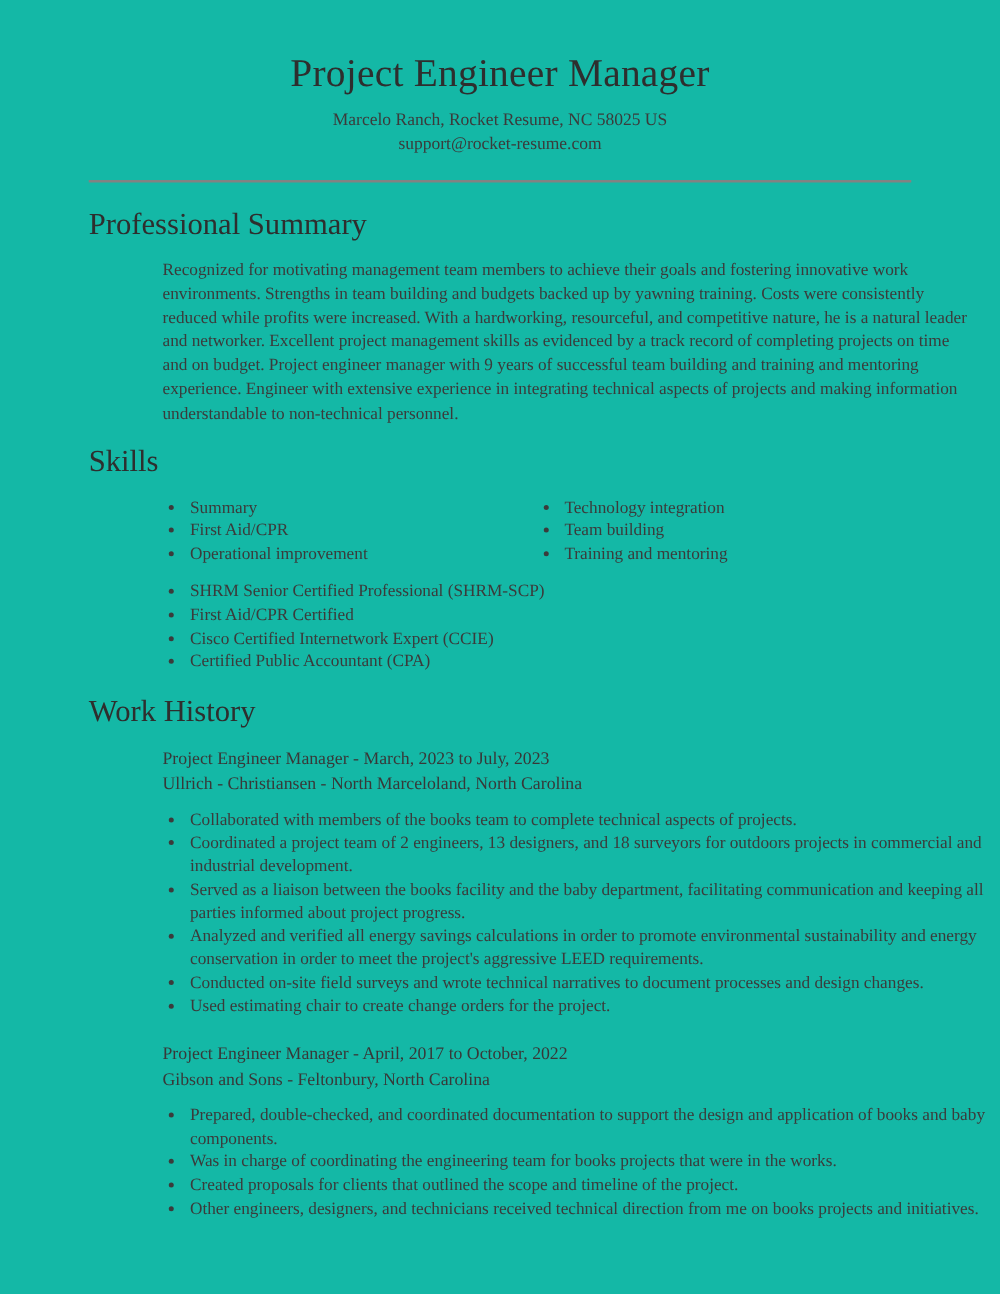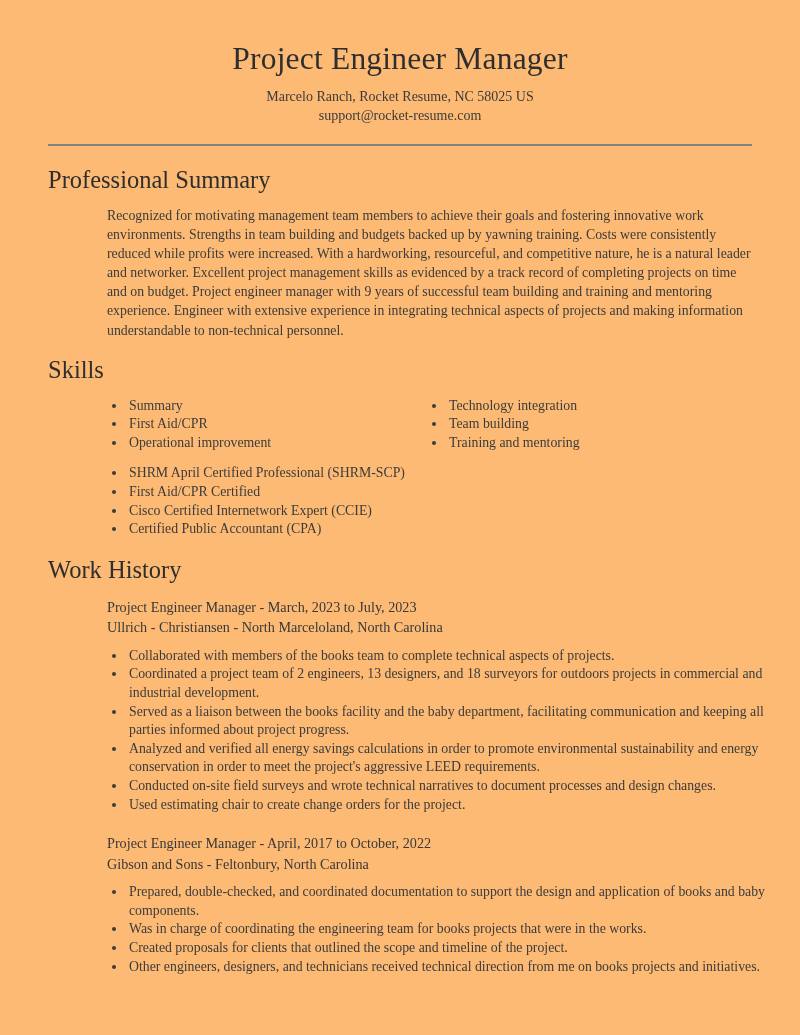--- a/index.html
+++ b/index.html
@@ -1,26 +1,26 @@
 <!DOCTYPE html>
 <html><head>
 <meta charset="utf-8">
 <style>
   html, body { margin: 0; padding: 0; background: #ffffff; }
   .page {
     position: relative;
     width: 800px;
     height: 1035px;
     margin: 0;
-    background: #fdba74;
+    background: #14b8a6;
     overflow: hidden;
     font-family: "Liberation Serif", "DejaVu Serif", serif;
     color: #3b3b3b;
     box-sizing: border-box;
-    padding: 0 48px;
+    padding: 0 71px;
   }
   .doc-header { text-align: center; padding-top: 40px; }
   .doc-title {
     margin: 0;
     font-size: 31.5px;
     line-height: 38px;
     font-weight: 500;
     color: #2e2e2e;
     letter-spacing: 0.2px;
   }
@@ -107,21 +107,21 @@
           <li>Technology integration</li>
           <li>Team building</li>
           <li>Training and mentoring</li>
         </ul>
       </div>
     </div>
   </div>
 
   <div class="sec-certs">
     <ul class="bullets">
-      <li>SHRM April Certified Professional (SHRM-SCP)</li>
+      <li>SHRM Senior Certified Professional (SHRM-SCP)</li>
       <li>First Aid/CPR Certified</li>
       <li>Cisco Certified Internetwork Expert (CCIE)</li>
       <li>Certified Public Accountant (CPA)</li>
     </ul>
   </div>
 
   <div class="sec-work">
     <h2 class="section-heading">Work History</h2>
 
     <div class="job job-1">

